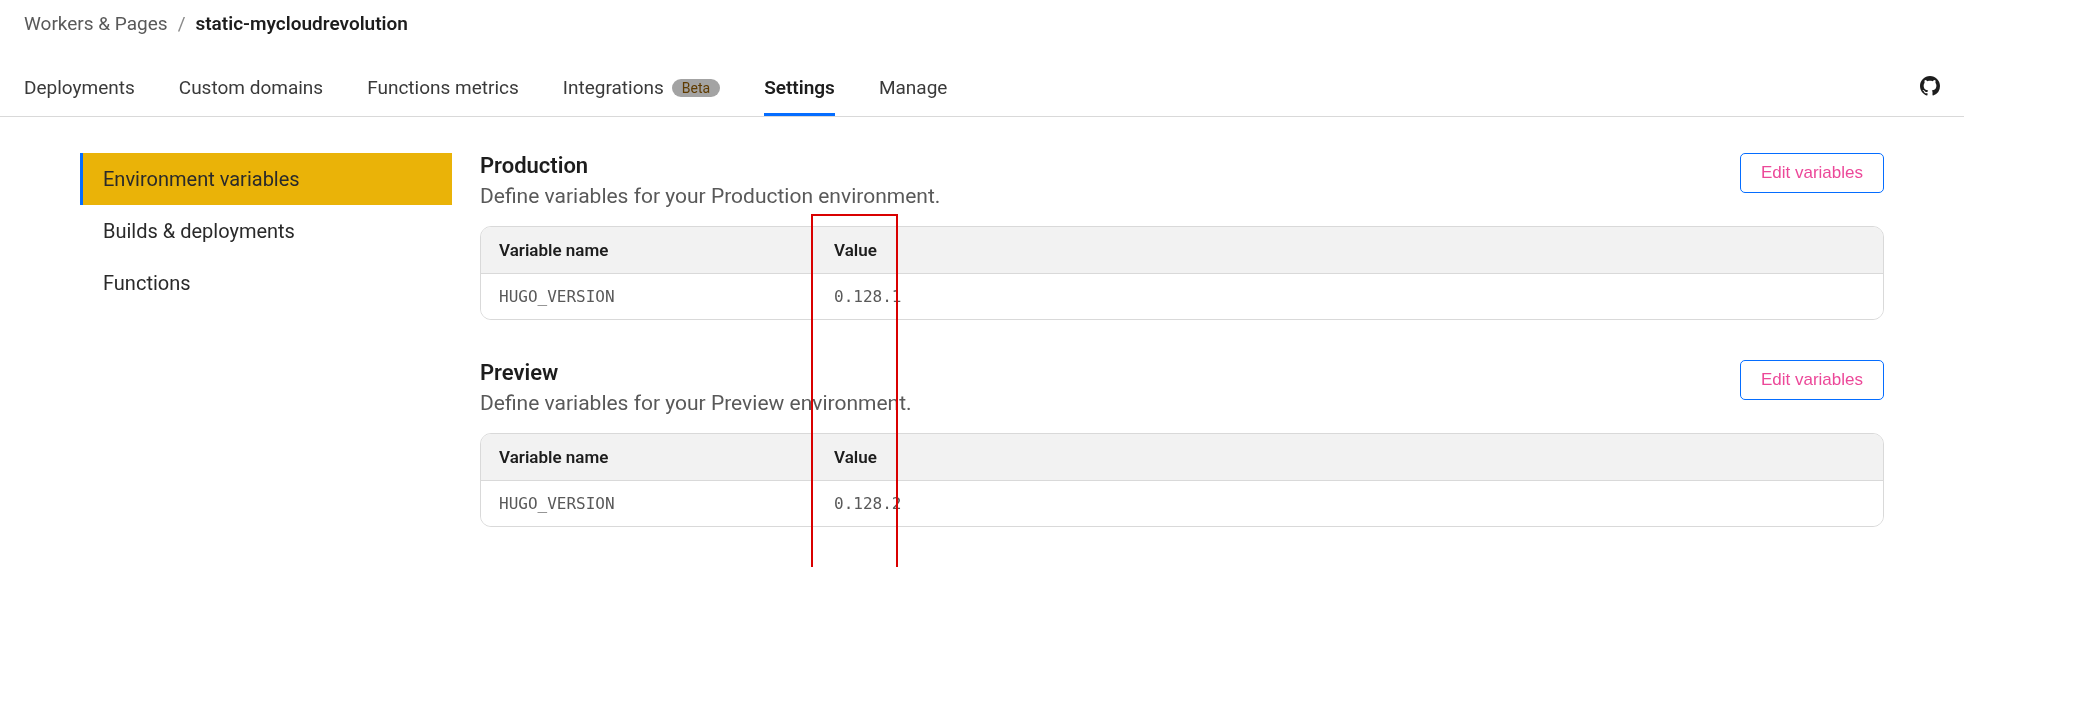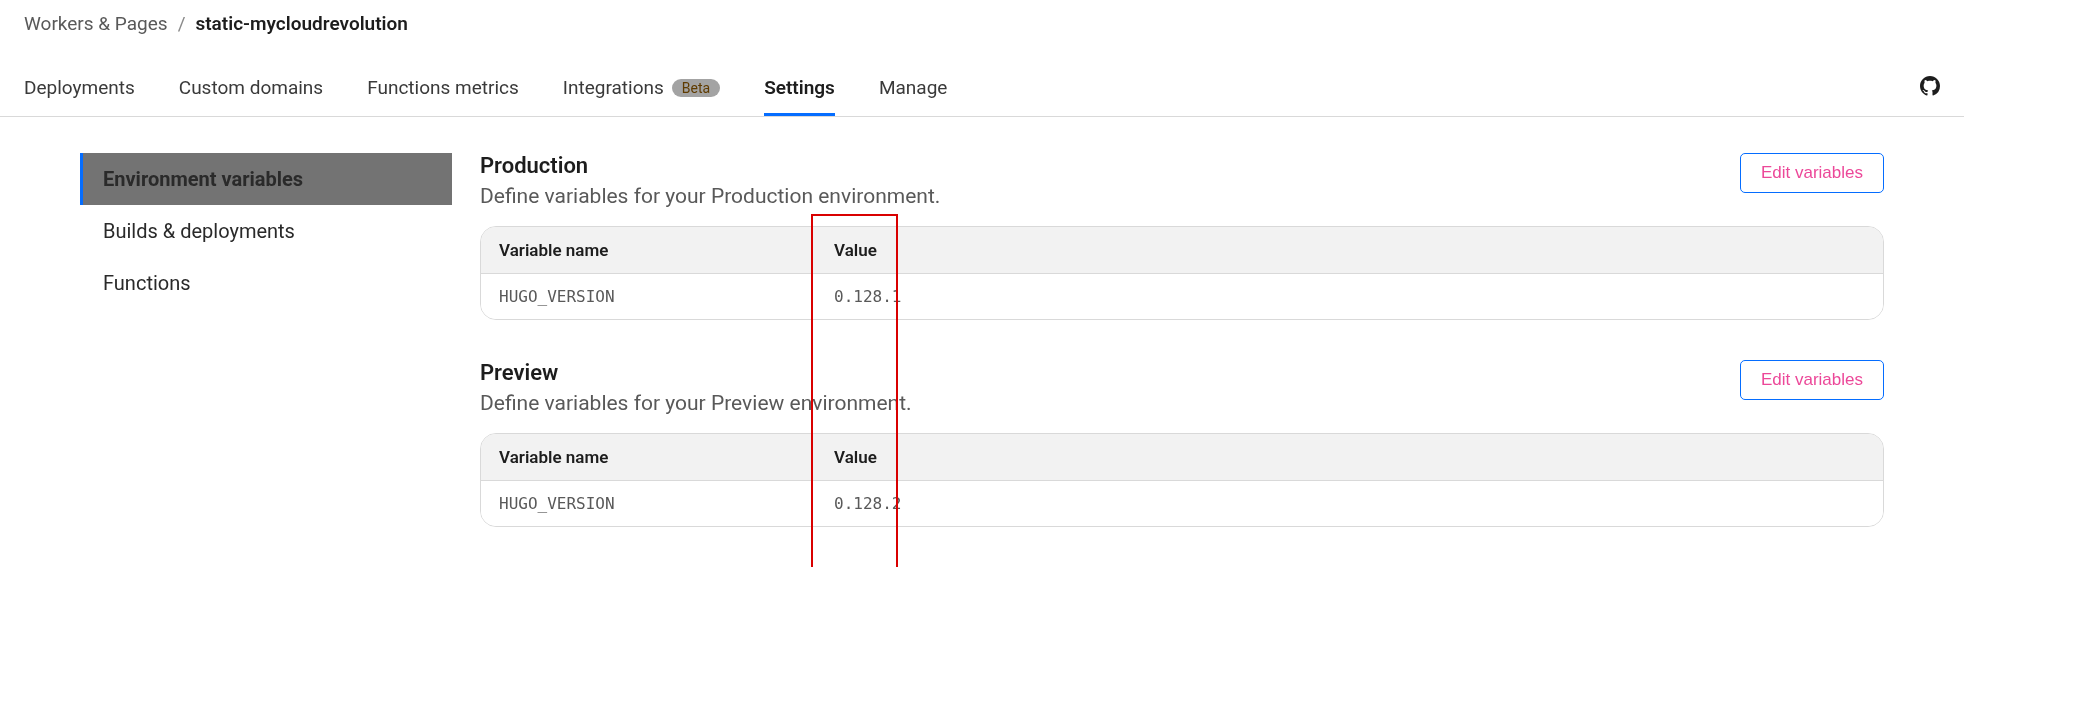--- a/index.html
+++ b/index.html
@@ -80,22 +80,22 @@
     flex-shrink: 0;
   }
   .sidenav-item {
     font-size: 20px;
     padding: 14px 20px;
     color: #2a2a2a;
     cursor: pointer;
     border-left: 3px solid transparent;
   }
   .sidenav-item.active {
-    background: #737373;
-    font-weight: 700;
+    background: #eab308;
+    font-weight: 400;
     border-left-color: #056dff;
   }
 
   .content {
     flex: 1;
     padding-right: 80px;
   }
 
   .section { margin-bottom: 40px; position: relative; }
   .section-head {
@@ -118,21 +118,21 @@
     color: #ec4899;
     background: #fff;
     border-radius: 5px;
     padding: 9px 20px;
     font-size: 17px;
     cursor: pointer;
   }
 
   .var-table {
     border: 1px solid #d9d9d9;
-    border-radius: 16px;
+    border-radius: 11px;
     overflow: hidden;
     width: 100%;
   }
   .var-table .thead {
     display: flex;
     background: #f2f2f2;
     border-bottom: 1px solid #d9d9d9;
   }
   .var-table .trow {
     display: flex;

